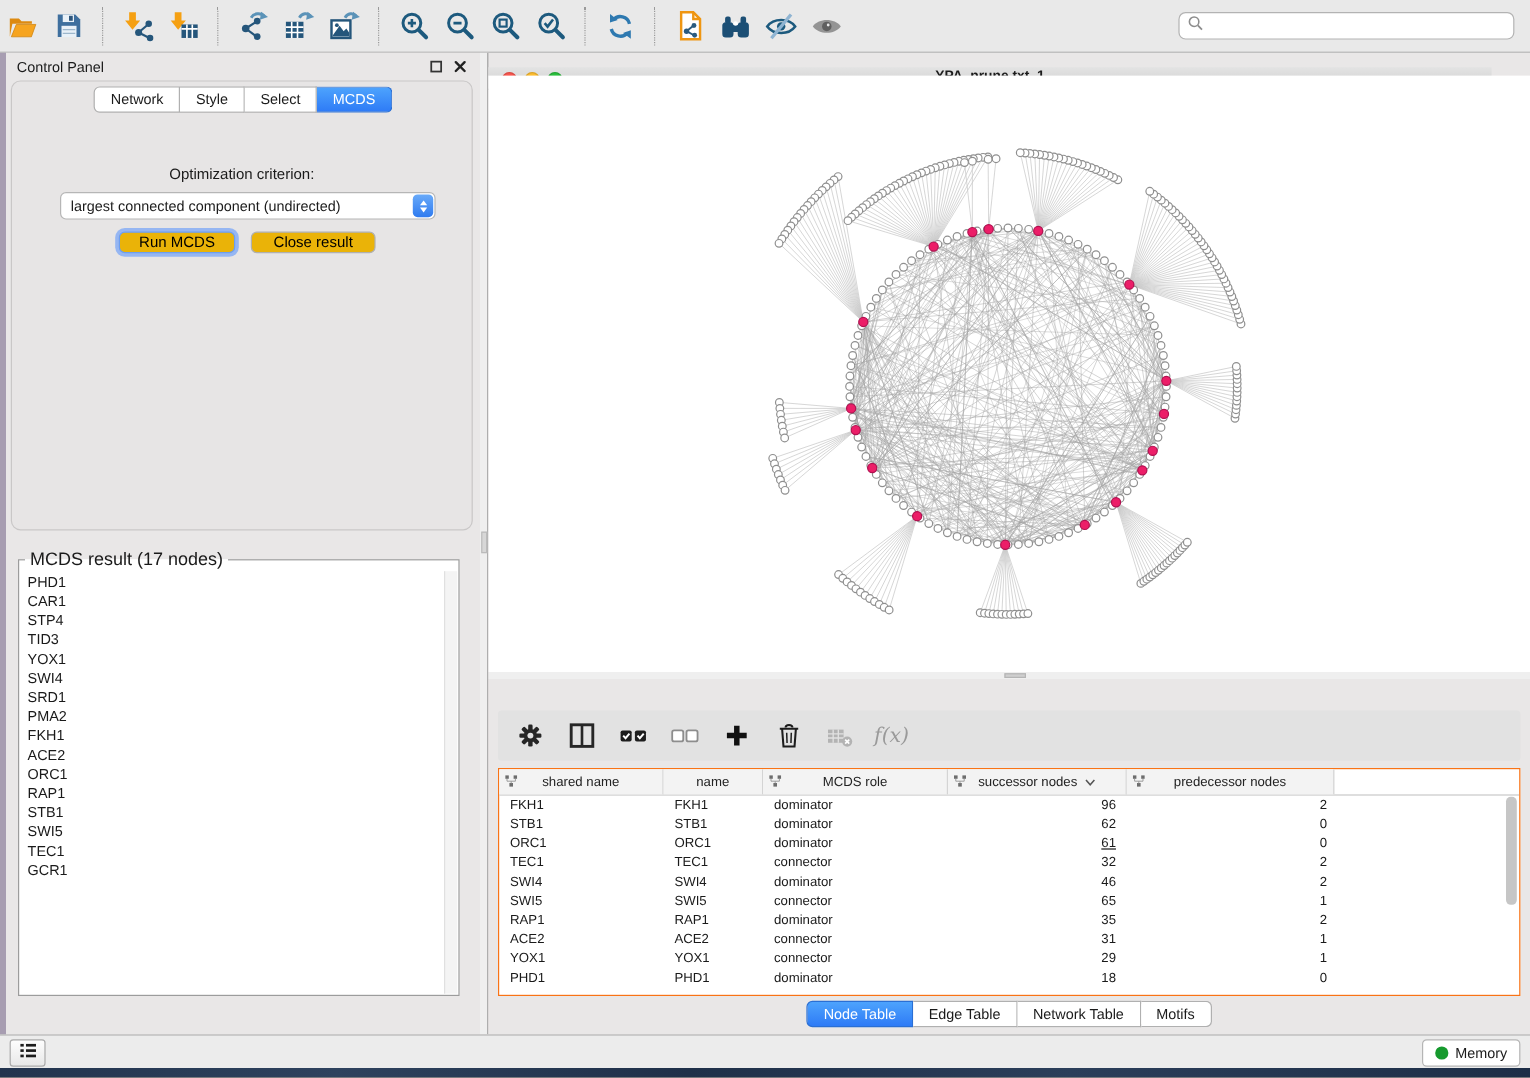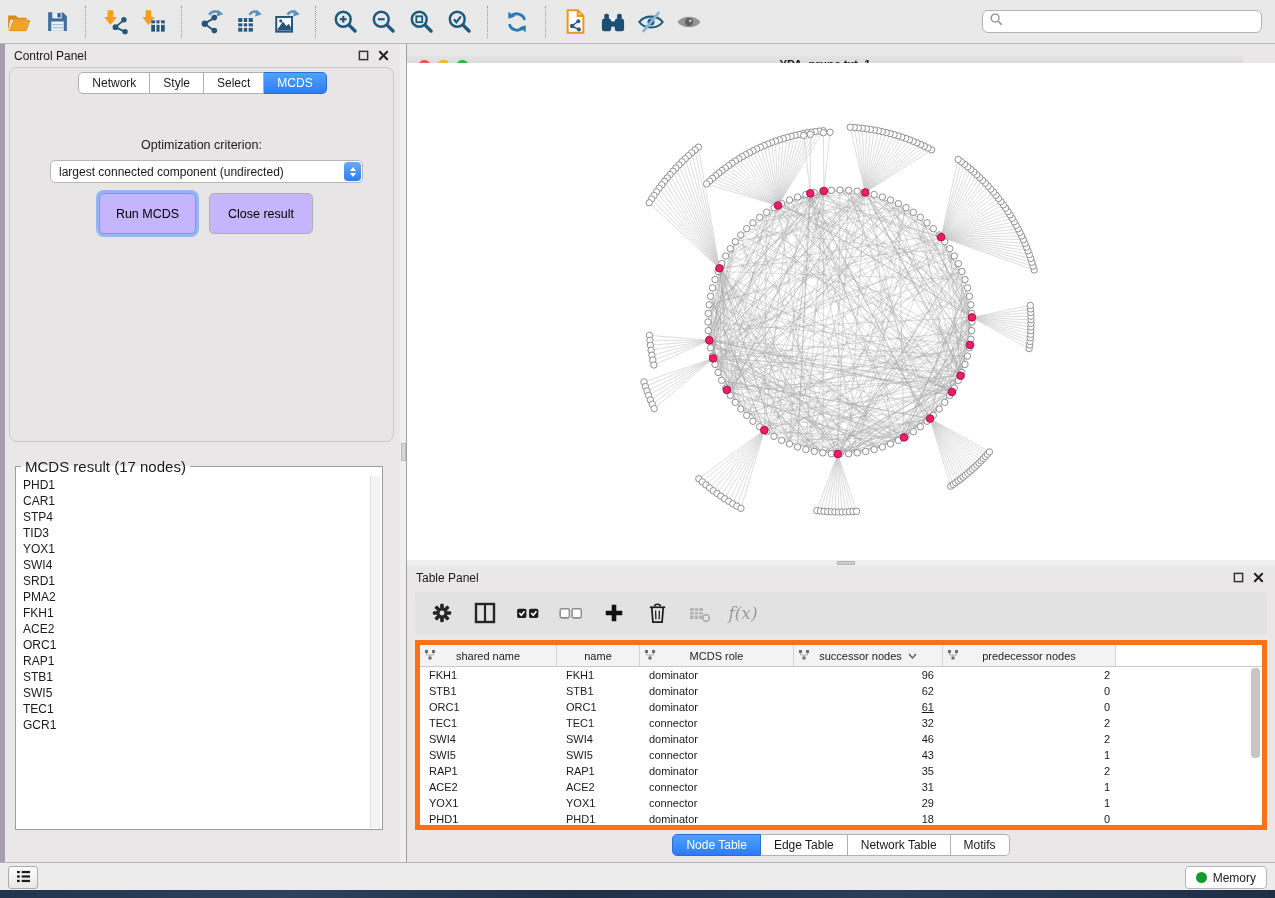--- a/index.html
+++ b/index.html
@@ -36,21 +36,21 @@
   .opt-label{position:absolute;left:0;right:0;top:70px;text-align:center;font-size:12.5px;}
   .combo{position:absolute;left:40px;top:92px;width:313px;height:23px;background:#fff;border:1px solid #b6b6b6;
          border-radius:5px;box-sizing:border-box;display:flex;align-items:center;}
   .combo-text{flex:1;font-size:12px;padding-left:8px;white-space:nowrap;overflow:hidden;}
   .combo-step{width:17px;height:19px;margin-right:1px;border-radius:4px;
               background:linear-gradient(#69aaf9,#2f7bf0);display:flex;flex-direction:column;
               align-items:center;justify-content:center;gap:2px;}
   .chev{width:0;height:0;border-left:3.5px solid transparent;border-right:3.5px solid transparent;}
   .chev.up{border-bottom:4px solid #fff;}
   .chev.down{border-top:4px solid #fff;}
-  .cp-btn{position:absolute;top:125px;height:41px;background:#c4b5fd;border:1px solid #b0b0b0;border-radius:5px;
+  .cp-btn{position:absolute;top:125px;height:18px;background:#eab308;border:1px solid #b0b0b0;border-radius:5px;
           font-size:12.5px;font-family:inherit;box-sizing:border-box;}
   .cp-btn.run{left:89px;width:97px;box-shadow:0 0 0 3px rgba(84,144,253,.55);border-color:#6d9ef0;}
   .cp-btn.close{left:199px;width:104px;}
   fieldset.mcds{position:absolute;left:10px;top:414px;width:368px;height:372px;background:#fff;
                 border:1px solid #9c9c9c;margin:0;padding:0;box-sizing:border-box;}
   fieldset.mcds legend{font-size:15px;margin-left:5px;padding:0 4px;}
   .mcds-list{position:absolute;left:2px;top:2px;right:12px;bottom:2px;overflow:hidden;font-size:12px;line-height:16px;}
   .mcds-item{padding-left:5px;}
   .mcds-scroll{position:absolute;right:1px;top:1px;width:10px;bottom:1px;background:#f4f4f4;border-left:1px solid #e0e0e0;}
   
@@ -67,21 +67,21 @@
   .tl.green{left:49px;background:#2ac03d;border:0.5px solid #25a535;}
   .net-title-text{position:absolute;left:0;right:0;top:2px;text-align:center;font-size:11.5px;color:#1c1c1c;}
   .net-canvas{position:absolute;left:407px;top:63px;width:868px;height:497px;background:#fff;}
   
   .table-panel{position:absolute;left:407px;top:566px;width:868px;height:296px;background:#e9e7e7;}
   .tp-toolbar{position:absolute;left:8px;top:26px;width:852px;height:42px;background:#e2e2e2;border-radius:3px;
               display:flex;align-items:center;padding-left:14px;box-sizing:border-box;gap:17px;}
   .tp-ic{display:flex;align-items:center;justify-content:center;width:26px;height:26px;}
   .fx{font-family:"DejaVu Serif","Liberation Serif",serif;font-style:italic;font-size:17px;color:#9a9a9a;}
   .tablewrap{position:absolute;left:8px;top:74px;width:852px;height:190px;background:#fff;
-             border:5px solid #f97316;box-sizing:border-box;overflow:hidden;}
+             border:1px solid #f97316;box-sizing:border-box;overflow:hidden;}
   .thead{display:flex;height:21px;border-bottom:1px solid #c9c9c9;}
   .th{position:relative;background:#f3f3f3;border-right:1px solid #d4d4d4;box-sizing:border-box;
       display:flex;align-items:center;justify-content:center;font-size:11px;color:#222;}
   .th .th-ic{position:absolute;left:5px;top:5px;}
   .th .sort{margin-left:6px;display:flex;}
   .tr{display:flex;height:16px;align-items:center;}
   .td{font-size:11px;box-sizing:border-box;padding-left:9px;white-space:nowrap;overflow:hidden;}
   .td.num{text-align:right;padding-left:0;}
   .tbody-scroll{position:absolute;right:2px;top:23px;width:9px;height:164px;}
   .tbody-thumb{position:absolute;left:0;top:0;width:9px;height:90px;background:#c6c6c6;border-radius:4px;}
@@ -1287,38 +1287,20 @@
         <circle cx="496.9948698725164" cy="374.4498013424003" r="3.8" fill="#ec1e68" stroke="#b11050" stroke-width="1"></circle>
         <circle cx="302.28461492611274" cy="277.37084932672866" r="3.8" fill="#ec1e68" stroke="#b11050" stroke-width="1"></circle>
         <circle cx="306.1134561361419" cy="295.3841309678439" r="3.8" fill="#ec1e68" stroke="#b11050" stroke-width="1"></circle>
         <circle cx="319.8539163073212" cy="326.98502588812715" r="3.8" fill="#ec1e68" stroke="#b11050" stroke-width="1"></circle>
         <circle cx="357.28791040166186" cy="367.1280698461469" r="3.8" fill="#ec1e68" stroke="#b11050" stroke-width="1"></circle>
         <circle cx="430.6962823502786" cy="390.97989576064367" r="3.8" fill="#ec1e68" stroke="#b11050" stroke-width="1"></circle>
       </svg>
   </div>
 
   <div class="table-panel">
-    <div class="panel-titlebar">
-      <span class="panel-title">Table Panel</span>
-      <span class="win-icons">
-        <span class="win-ic">
-            <svg width="11" height="11" viewBox="0 0 12 12">
-              <rect x="1.5" y="1.5" width="9" height="9" fill="none" stroke="#333" stroke-width="1.6"></rect>
-            </svg>
-          </span>
-        <span class="win-ic">
-            <svg width="11" height="11" viewBox="0 0 12 12">
-              <g stroke="#222" stroke-width="2.2" stroke-linecap="round">
-                <line x1="2" y1="2" x2="10" y2="10"></line>
-                <line x1="10" y1="2" x2="2" y2="10"></line>
-              </g>
-            </svg>
-          </span>
-      </span>
-    </div>
     <div class="tp-toolbar">
       <span class="tp-ic">
           <svg width="22" height="22" viewBox="0 0 24 24">
         <g fill="#262626">
               <rect x="10" y="2" width="4" height="20" rx="1.2"></rect>
               <rect x="10" y="2" width="4" height="20" rx="1.2" transform="rotate(45 12 12)"></rect>
               <rect x="10" y="2" width="4" height="20" rx="1.2" transform="rotate(90 12 12)"></rect>
               <rect x="10" y="2" width="4" height="20" rx="1.2" transform="rotate(135 12 12)"></rect>
             </g>
         <circle cx="12" cy="12" r="6" fill="#262626"></circle>
@@ -1475,21 +1457,21 @@
             <div class="td" style="width: 137px;">SWI4</div>
             <div class="td" style="width: 83px;">SWI4</div>
             <div class="td" style="width: 154px;">dominator</div>
             <div class="td num" style="width: 149px; padding-right: 9px;">46</div>
             <div class="td num" style="width: 173px; padding-right: 6px;">2</div>
           </div>
           <div class="tr">
             <div class="td" style="width: 137px;">SWI5</div>
             <div class="td" style="width: 83px;">SWI5</div>
             <div class="td" style="width: 154px;">connector</div>
-            <div class="td num" style="width: 149px; padding-right: 9px;">43</div>
+            <div class="td num" style="width: 149px; padding-right: 9px;">65</div>
             <div class="td num" style="width: 173px; padding-right: 6px;">1</div>
           </div>
           <div class="tr">
             <div class="td" style="width: 137px;">RAP1</div>
             <div class="td" style="width: 83px;">RAP1</div>
             <div class="td" style="width: 154px;">dominator</div>
             <div class="td num" style="width: 149px; padding-right: 9px;">35</div>
             <div class="td num" style="width: 173px; padding-right: 6px;">2</div>
           </div>
           <div class="tr">

